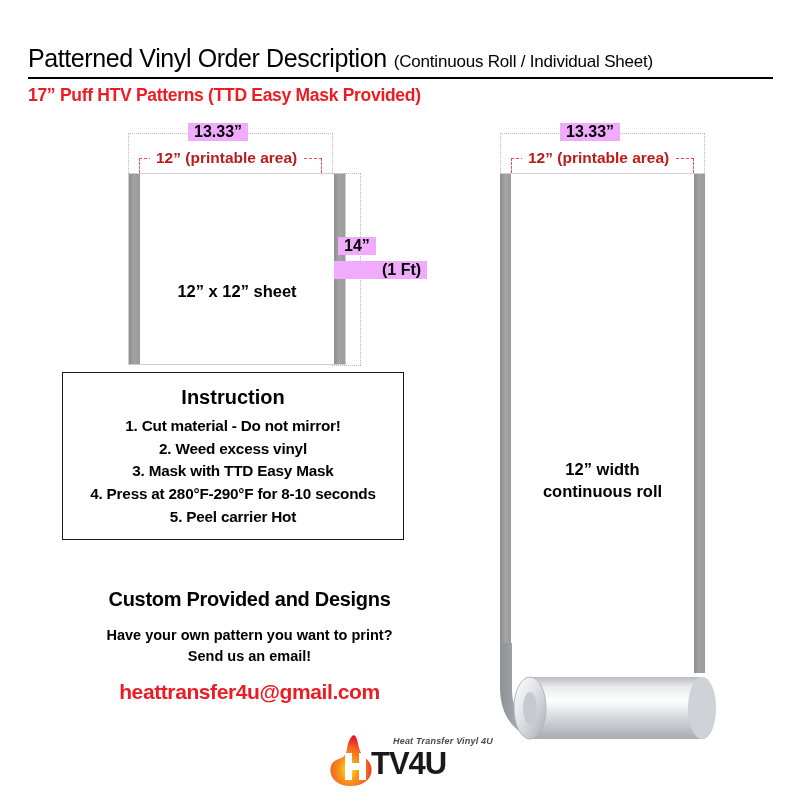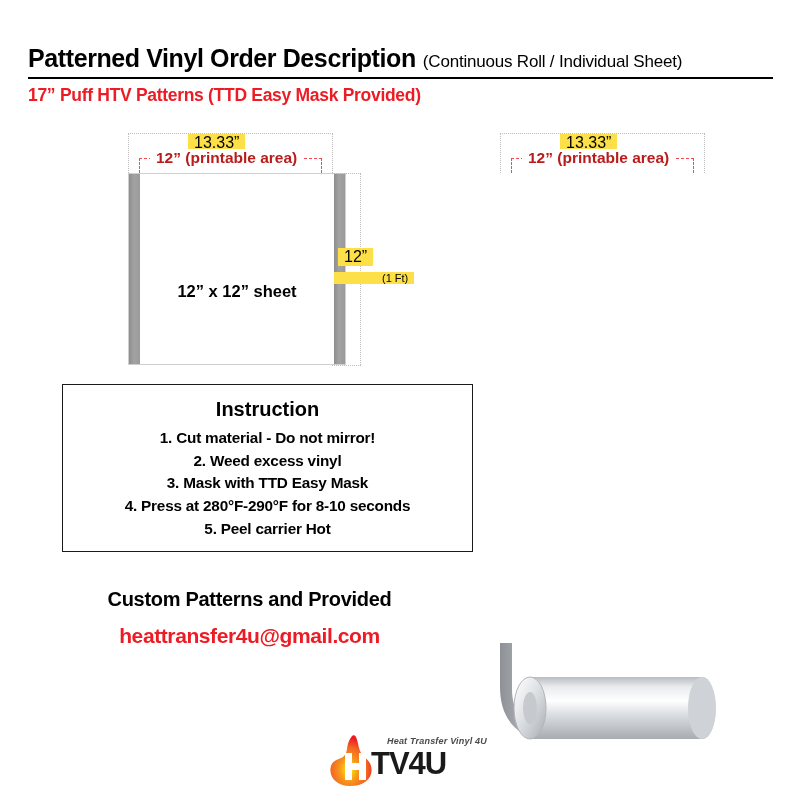--- a/index.html
+++ b/index.html
@@ -7,42 +7,42 @@
     width:801px;height:800px;position:relative;overflow:hidden;
     font-family:"Liberation Sans","DejaVu Sans",sans-serif;
     color:#1a1a1a;
   }
   .abs{position:absolute;}
 
   
   #header-block{left:28px;top:44px;width:745px;}
   #title-row{display:flex;align-items:baseline;white-space:nowrap;}
   #page-title{
-    font-size:25px;font-weight:bold;letter-spacing:-0.4px;color:#000;
+    font-size:25px;font-weight:normal;letter-spacing:-0.4px;color:#000;
   }
   #page-subtitle{
     font-size:17px;font-weight:normal;color:#000;margin-left:7px;
     letter-spacing:-0.2px;
   }
   #title-rule{
     margin-top:4px;border-top:2.5px solid #000;width:745px;height:0;
   }
   #red-heading{
     margin-top:6px;font-size:17.5px;font-weight:bold;color:#ed1c24;
     letter-spacing:-0.3px;white-space:nowrap;
   }
 
   
   .dimline{position:absolute;border-top:1px dotted #bcbcbc;}
   .dimline-red{position:absolute;border-top:1.4px dashed #ef4a52;}
   .vtick{position:absolute;border-left:1px dotted #bcbcbc;}
   .vtick-red{position:absolute;border-left:1.4px dashed #ef4a52;}
   .dimlabel{
-    position:absolute;font-size:16px;font-weight:normal;color:#000;
-    background:#fde047;padding:0 6px;white-space:nowrap;margin-top:11px;
+    position:absolute;font-size:16px;font-weight:bold;color:#000;
+    background:#f0abfc;padding:0 6px;white-space:nowrap;
   }
   .dimlabel-red{
     position:absolute;font-size:15.5px;font-weight:bold;color:#b91c1c;
     background:#fff;padding:0 6px;white-space:nowrap;
   }
 
   
   #sheet-diagram{left:110px;top:125px;width:270px;height:250px;}
   #sheet-body{
     position:absolute;left:18px;top:48px;width:218px;height:192px;
@@ -67,21 +67,21 @@
   }
   #roll-margin-left{left:0;}
   #roll-margin-right{right:0;}
   #roll-center-label{
     position:absolute;left:0;right:0;top:285px;text-align:center;
     font-size:16.5px;font-weight:bold;color:#000;line-height:1.32;
   }
 
   
   #instruction-box{
-    left:62px;top:384px;width:411px;height:168px;
+    left:62px;top:372px;width:342px;height:168px;
     background:#ffffff;border:1.6px solid #1a1a1a;box-sizing:border-box;
     text-align:center;
   }
   #instruction-title{
     margin-top:13px;font-size:20px;font-weight:bold;color:#000;
   }
   .instruction-step{
     font-size:15.3px;font-weight:bold;color:#000;line-height:1.48;
     letter-spacing:-0.2px;
   }
@@ -90,21 +90,21 @@
   
   #custom-block{left:62px;top:588px;width:375px;text-align:center;}
   #custom-title{font-size:20px;font-weight:bold;color:#000;letter-spacing:-0.3px;}
   #custom-sub{margin-top:14px;font-size:14.5px;font-weight:bold;color:#000;line-height:1.45;}
   #custom-email{margin-top:13px;font-size:21px;font-weight:bold;color:#ed1c24;letter-spacing:-0.4px;}
 
   
   #logo{left:325px;top:733px;width:170px;height:56px;}
   #logo-flame{position:absolute;left:0;top:2px;width:52px;height:52px;}
   #logo-tag{
-    position:absolute;left:62px;top:3px;font-size:9px;font-style:italic;
+    position:absolute;left:68px;top:3px;font-size:9px;font-style:italic;
     font-weight:bold;color:#4a4a4a;letter-spacing:0.2px;white-space:nowrap;
   }
   #logo-word{
     position:absolute;left:46px;top:13px;font-size:31px;font-weight:bold;
     color:#1a1a1a;letter-spacing:-1px;white-space:nowrap;
   }
 </style>
 </head>
 <body>
 
@@ -131,36 +131,44 @@
 
   <div id="sheet-body">
     <div class="margin-bar" id="sheet-margin-left"></div>
     <div class="margin-bar" id="sheet-margin-right"></div>
     <div id="sheet-center-label">12” x 12” sheet</div>
   </div>
 
   <div class="vtick" style="left:250px;top:48px;height:192px;"></div>
   <div class="dimline" style="left:222px;top:48px;width:29px;"></div>
   <div class="dimline" style="left:222px;top:240px;width:29px;"></div>
-  <div class="dimlabel" style="left:228px;top:112px;font-size:16px;">12”</div>
-  <div class="dimlabel" style="left:224px;top:136px;font-size:11px;padding-left:48px;">(1 Ft)</div>
+  <div class="dimlabel" style="left:228px;top:112px;font-size:16px;">14”</div>
+  <div class="dimlabel" style="left:224px;top:136px;font-size:16px;padding-left:48px;">(1 Ft)</div>
 </div>
 
 <div class="abs" id="roll-diagram">
 
   <div class="dimline" style="left:10px;top:8px;width:205px;"></div>
   <div class="vtick" style="left:10px;top:8px;height:40px;"></div>
   <div class="vtick" style="left:214px;top:8px;height:40px;"></div>
   <div class="dimlabel" style="left:70px;top:-2px;">13.33”</div>
 
   <div class="dimline-red" style="left:21px;top:33px;width:183px;"></div>
   <div class="vtick-red" style="left:21px;top:33px;height:15px;"></div>
   <div class="vtick-red" style="left:203px;top:33px;height:15px;"></div>
   <div class="dimlabel-red" style="left:32px;top:24px;">12” (printable area)</div>
 
+  <div id="roll-body">
+    <div class="margin-bar" id="roll-margin-left"></div>
+    <div class="margin-bar" id="roll-margin-right"></div>
+    <div id="roll-center-label">
+      <span>12” width</span><br>
+      <span>continuous roll</span>
+    </div>
+  </div>
 
   <svg width="240" height="120" style="position:absolute;left:0px;top:518px;" viewBox="0 0 240 120">
     <defs>
       <linearGradient id="cylGrad" x1="0" y1="0" x2="0" y2="1">
         <stop offset="0%" stop-color="#b9bdc2"></stop>
         <stop offset="16%" stop-color="#e9ebed"></stop>
         <stop offset="38%" stop-color="#ffffff"></stop>
         <stop offset="62%" stop-color="#d9dce0"></stop>
         <stop offset="100%" stop-color="#a8acb1"></stop>
       </linearGradient>
@@ -192,21 +200,25 @@
   <div id="instruction-steps">
     <div class="instruction-step">1. Cut material - Do not mirror!</div>
     <div class="instruction-step">2. Weed excess vinyl</div>
     <div class="instruction-step">3. Mask with TTD Easy Mask</div>
     <div class="instruction-step">4. Press at 280°F-290°F for 8-10 seconds</div>
     <div class="instruction-step">5. Peel carrier Hot</div>
   </div>
 </div>
 
 <div class="abs" id="custom-block">
-  <div id="custom-title">Custom Patterns and Provided</div>
+  <div id="custom-title">Custom Provided and Designs</div>
+  <div id="custom-sub">
+    <span>Have your own pattern you want to print?</span><br>
+    <span>Send us an email!</span>
+  </div>
   <div id="custom-email">heattransfer4u@gmail.com</div>
 </div>
 
 <div class="abs" id="logo">
   <svg id="logo-flame" viewBox="0 0 52 52">
     <defs>
       <radialGradient id="flameGrad" cx="45%" cy="68%" r="62%">
         <stop offset="0%" stop-color="#fff200"></stop>
         <stop offset="38%" stop-color="#f7941e"></stop>
         <stop offset="72%" stop-color="#f26522"></stop>

